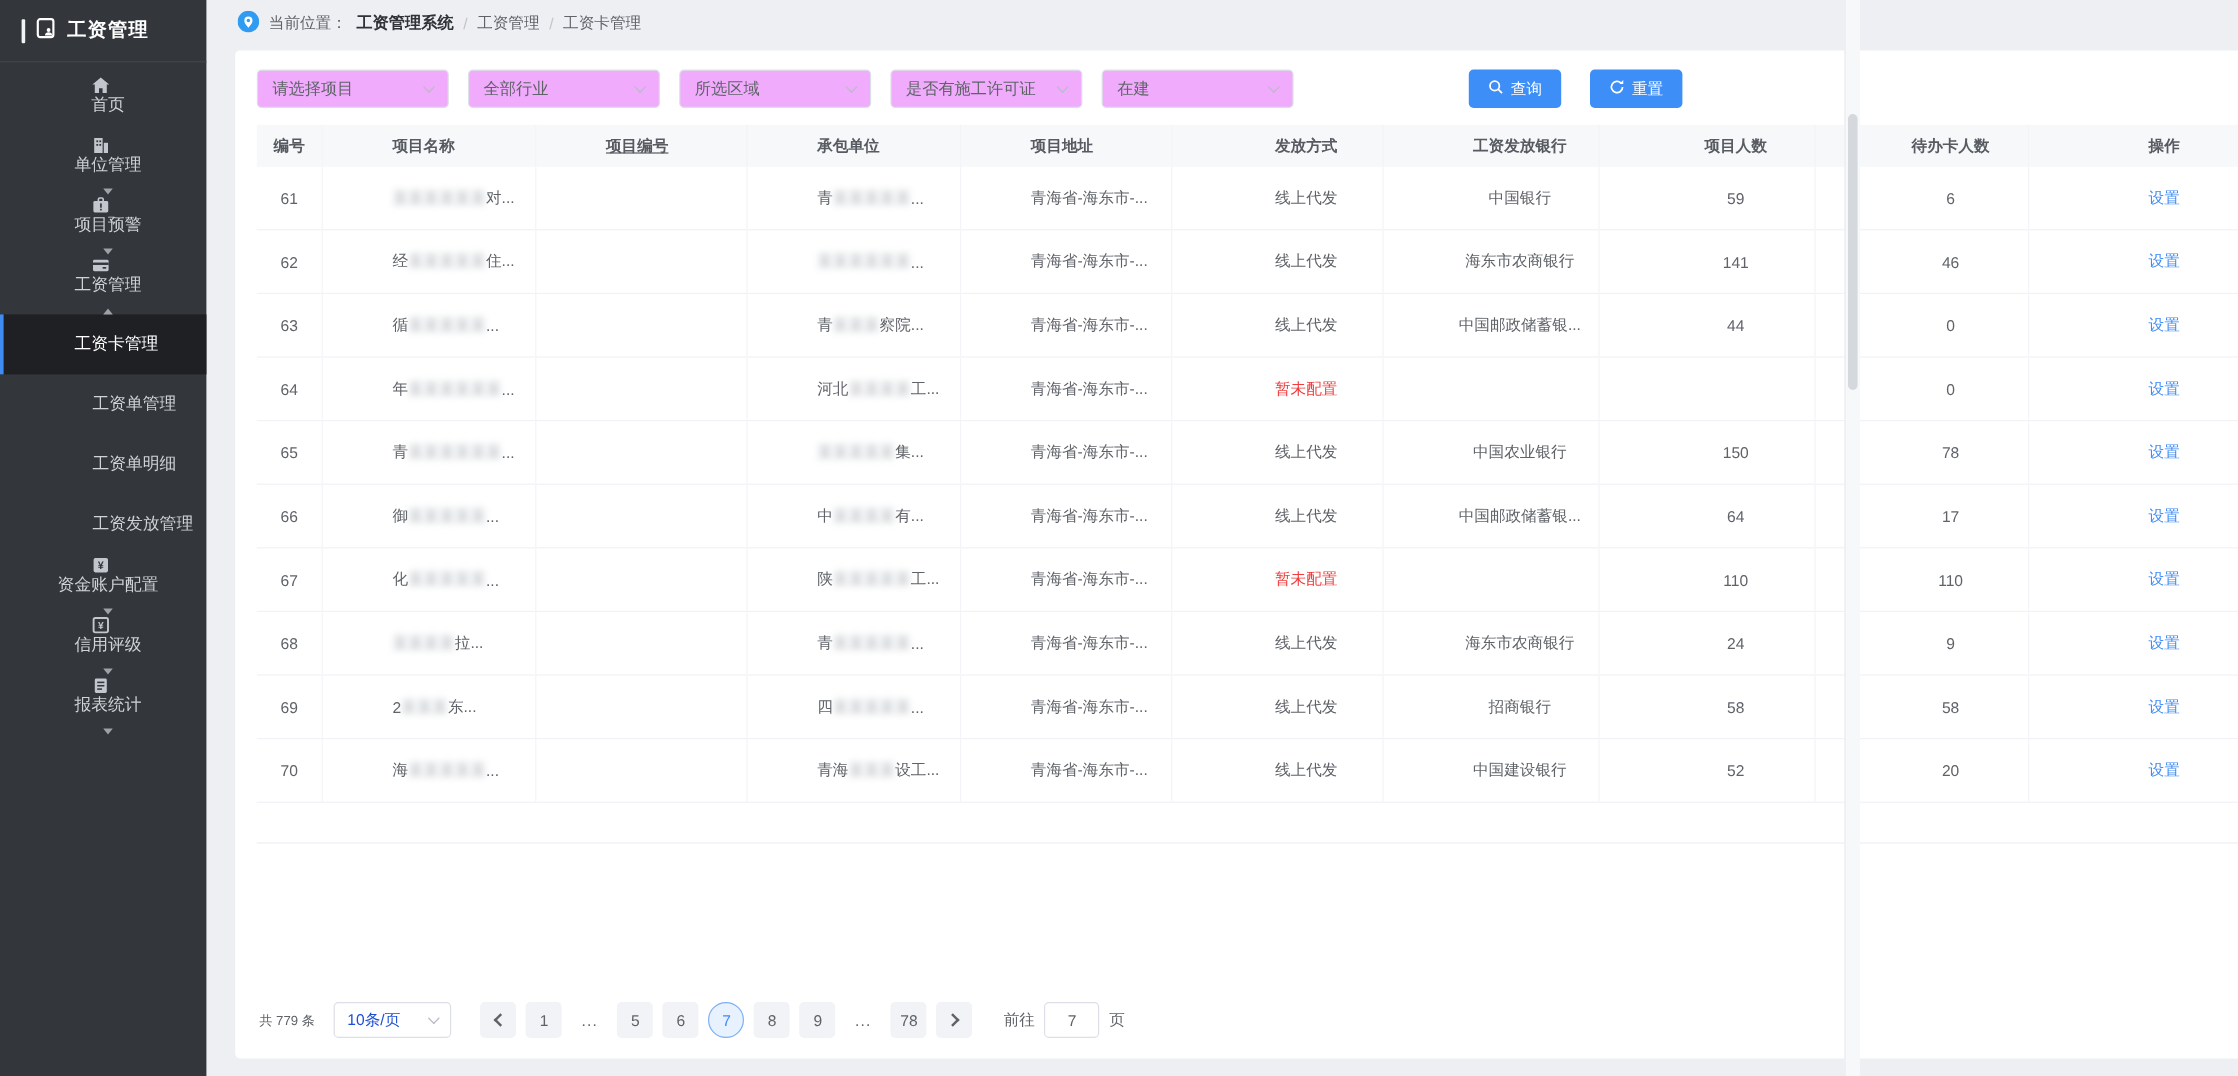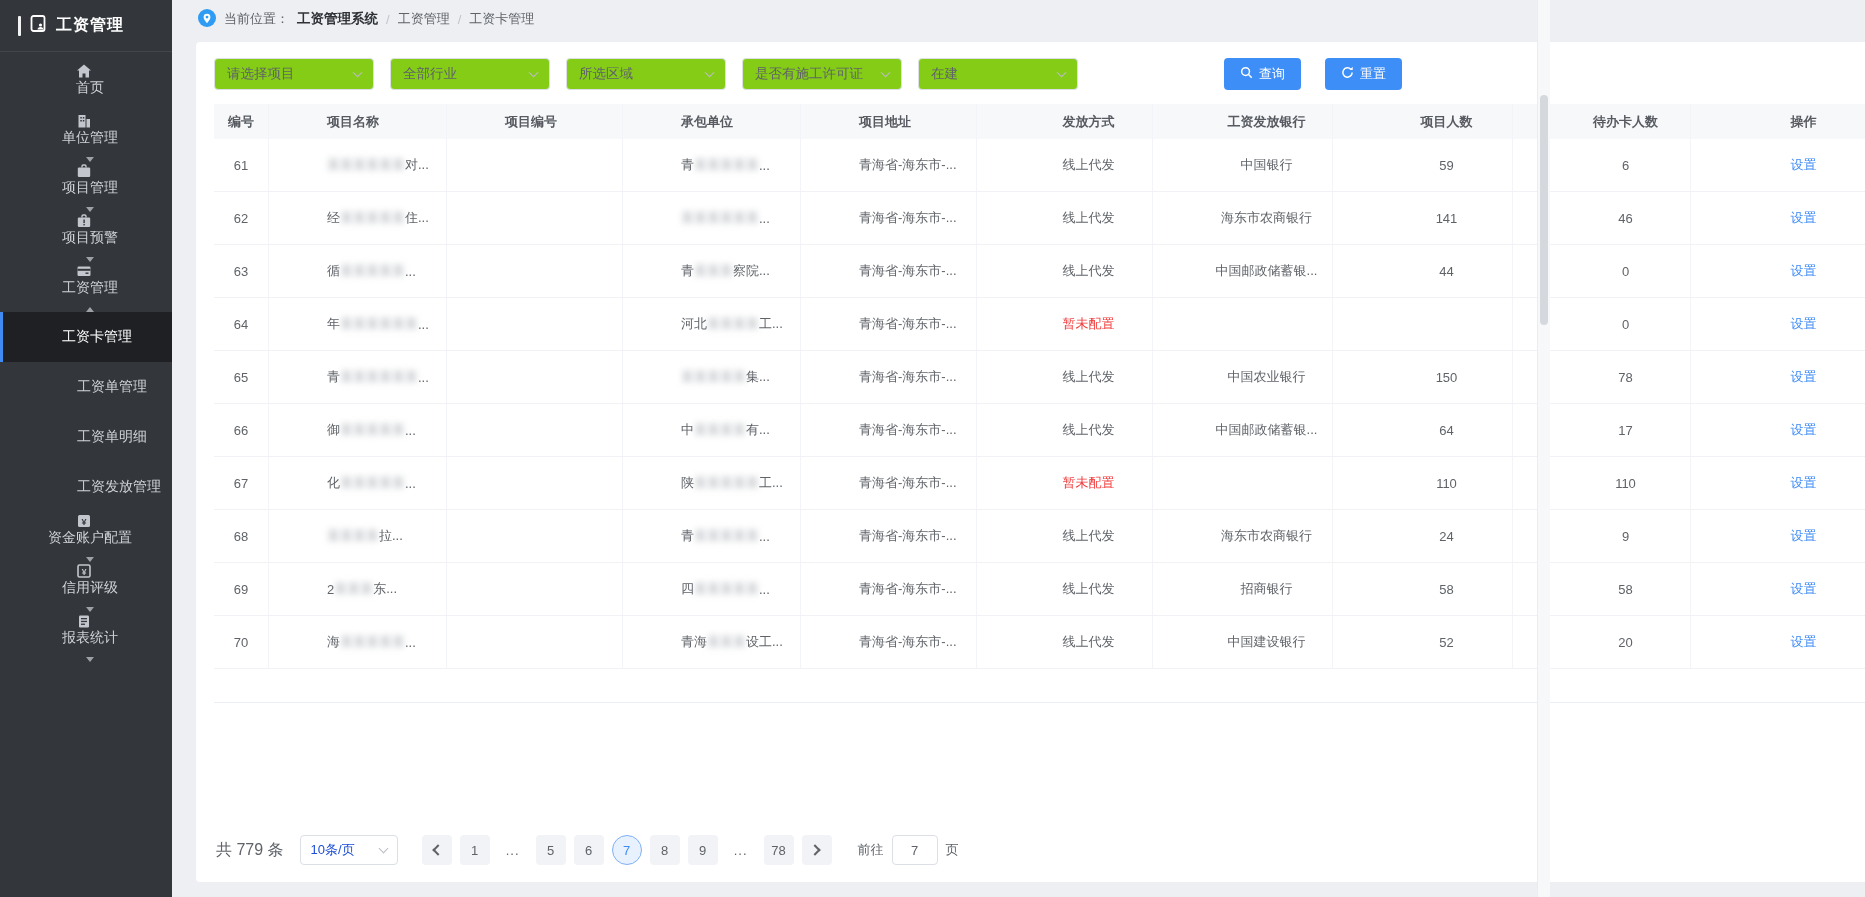--- a/index.html
+++ b/index.html
@@ -25,48 +25,48 @@
   .main { flex:1; display:flex; flex-direction:column; height:100%; position:relative; }
   .breadcrumb-bar { height:38px; display:flex; align-items:center; padding-left:26px; font-size:13px; color:#5f6368; gap:8px; }
   .crumb-root { font-weight:bold; color:#2f3236; font-size:13.5px; }
   .crumb-sep { color:#c0c4cc; }
   .crumb { color:#5f6368; cursor:pointer; }
 
   .card { margin:4px 22px 0 24px; background:#fff; border-radius:4px; height:840px; padding:16px 18px 0 18px; display:flex; flex-direction:column; }
 
   
   .filters { display:flex; align-items:center; gap:16px; }
-  .select { width:160px; height:32px; border:1px solid #dcdfe6; border-radius:4px; background:#84cc16; display:flex; align-items:center; justify-content:space-between; padding:0 12px; font-size:13.5px; color:#5f6368; cursor:pointer; }
+  .select { width:160px; height:32px; border:1px solid #dcdfe6; border-radius:4px; background:#f0abfc; display:flex; align-items:center; justify-content:space-between; padding:0 12px; font-size:13.5px; color:#5f6368; cursor:pointer; }
   .chev-down { width:7px; height:7px; border-left:1.5px solid #b8bcc4; border-bottom:1.5px solid #b8bcc4; transform:rotate(-45deg); margin-top:-3px; }
   .btn { height:32px; border:none; border-radius:4px; background:#3e8ef7; color:#fff; font-size:13px; display:flex; align-items:center; gap:6px; padding:0 16px; cursor:pointer; font-family:inherit; }
   .btn-search { margin-left:130px; }
   .btn-reset { margin-left:8px; }
 
   
   .table { margin-top:14px; display:flex; flex-direction:column; }
   .tr { display:flex; align-items:stretch;gap:48px; }
   .th-row { background:#f7f8fa; height:35px; }
   .cell { display:flex; align-items:center; justify-content:center; font-size:13px; color:#5f6368; padding:0 10px; border-right:1px solid #f3f4f7; white-space:nowrap; overflow:hidden; }
   .th-row .cell { font-weight:bold; color:#575b61; }
   .td-row { height:53px; border-bottom:1px solid #f0f2f6; }
   .cell.left { justify-content:flex-start; }
-  .c-num{width:55px;} .c-name{width:130px;} .c-code{width:128px;} .c-con{width:130px;}
+  .c-num{width:55px;} .c-name{width:130px;} .c-code{width:128px;text-decoration:underline;} .c-con{width:130px;}
   .c-addr{width:128px;} .c-method{width:128px;} .c-bank{width:132px;} .c-count{width:132px;}
   .c-pending{width:130px;} .c-action{width:130px;} .c-detail{width:150px;}
   .c-fill{flex:1; border-right:none;}
   .blurred { filter:blur(3px); color:#a9aeb5; }
   .red { color:#f23c3c; }
   .link { color:#3f8cf5; cursor:pointer; }
   .card-icon { display:inline-block; width:12px; height:16px; border:2px solid #99a0a8; border-radius:3px; background:#eef0f2; cursor:pointer; }
   .empty-strip { height:34px; border-bottom:1px solid #ebeef5; }
   .spacer { flex:1; }
 
   
   .pagination { display:flex; align-items:center; gap:8px; padding:0 0 16px 2px; height:48px; }
-  .pg-total { font-size:16px; color:#5f6368; margin-right:8px; }
+  .pg-total { font-size:11px; color:#5f6368; margin-right:8px; }
   .size-select { width:98px; height:30px; border:1px solid #dcdfe6; border-radius:4px; display:flex; align-items:center; justify-content:space-between; padding:0 10px; font-size:13px; color:#1d4ed8; background:#fff; cursor:pointer; margin-right:16px; }
   .pg-btn { min-width:30px; height:30px; border-radius:4px; background:#f2f3f6; color:#5f6368; display:flex; align-items:center; justify-content:center; font-size:13px; cursor:pointer; padding:0 4px; }
   .pg-btn.ellipsis { background:transparent; letter-spacing:1px; }
   .pg-btn.active { background:#e8f2fe; border:1px solid #7fb0f5; color:#3f8cf5; border-radius:50%; width:30px; min-width:30px; padding:0; }
   .pg-arrow { width:30px; height:30px; border-radius:4px; background:#f2f3f6; display:flex; align-items:center; justify-content:center; cursor:pointer; }
   .chev-l { width:8px; height:8px; border-left:2px solid #606266; border-bottom:2px solid #606266; transform:rotate(45deg); margin-left:3px; }
   .chev-r { width:8px; height:8px; border-left:2px solid #606266; border-bottom:2px solid #606266; transform:rotate(225deg); margin-right:3px; }
   .goto-wrap { display:flex; align-items:center; gap:8px; margin-left:18px; font-size:13px; color:#5f6368; }
   .goto-input { width:46px; height:30px; border:1px solid #dcdfe6; border-radius:4px; text-align:center; font-size:13px; color:#5f6368; font-family:inherit; }
 
@@ -106,30 +106,20 @@
             <svg width="16" height="16" viewBox="0 0 16 16">
               <rect x="2.5" y="2" width="7" height="12.5" fill="#c3c7cd"></rect>
               <rect x="10.5" y="6" width="3.5" height="8.5" fill="#c3c7cd"></rect>
               <rect x="4.3" y="4" width="1.5" height="1.5" fill="#33363a"></rect>
               <rect x="6.8" y="4" width="1.5" height="1.5" fill="#33363a"></rect>
               <rect x="4.3" y="7" width="1.5" height="1.5" fill="#33363a"></rect>
               <rect x="6.8" y="7" width="1.5" height="1.5" fill="#33363a"></rect>
             </svg>
           </span>
         <span class="mi-label">单位管理</span>
-        <span class="tri-down"></span>
-      </div>
-      <div class="menu-item">
-        <span class="mi-icon">
-            <svg width="16" height="16" viewBox="0 0 16 16">
-              <path d="M6 4.5 V3.2 a1.2 1.2 0 0 1 1.2-1.2 h1.6 a1.2 1.2 0 0 1 1.2 1.2 V4.5" fill="none" stroke="#c3c7cd" stroke-width="1.4"></path>
-              <rect x="1.8" y="4.5" width="12.4" height="9.5" rx="1.2" fill="#c3c7cd"></rect>
-            </svg>
-          </span>
-        <span class="mi-label">项目管理</span>
         <span class="tri-down"></span>
       </div>
       <div class="menu-item">
         <span class="mi-icon">
             <svg width="16" height="16" viewBox="0 0 16 16">
               <path d="M6 4.5 V3.2 a1.2 1.2 0 0 1 1.2-1.2 h1.6 a1.2 1.2 0 0 1 1.2 1.2 V4.5" fill="none" stroke="#c3c7cd" stroke-width="1.4"></path>
               <rect x="1.8" y="4.5" width="12.4" height="9.5" rx="1.2" fill="#c3c7cd"></rect>
               <rect x="7.4" y="6.5" width="1.4" height="3.6" fill="#33363a"></rect>
               <rect x="7.4" y="11" width="1.4" height="1.4" fill="#33363a"></rect>
             </svg>

